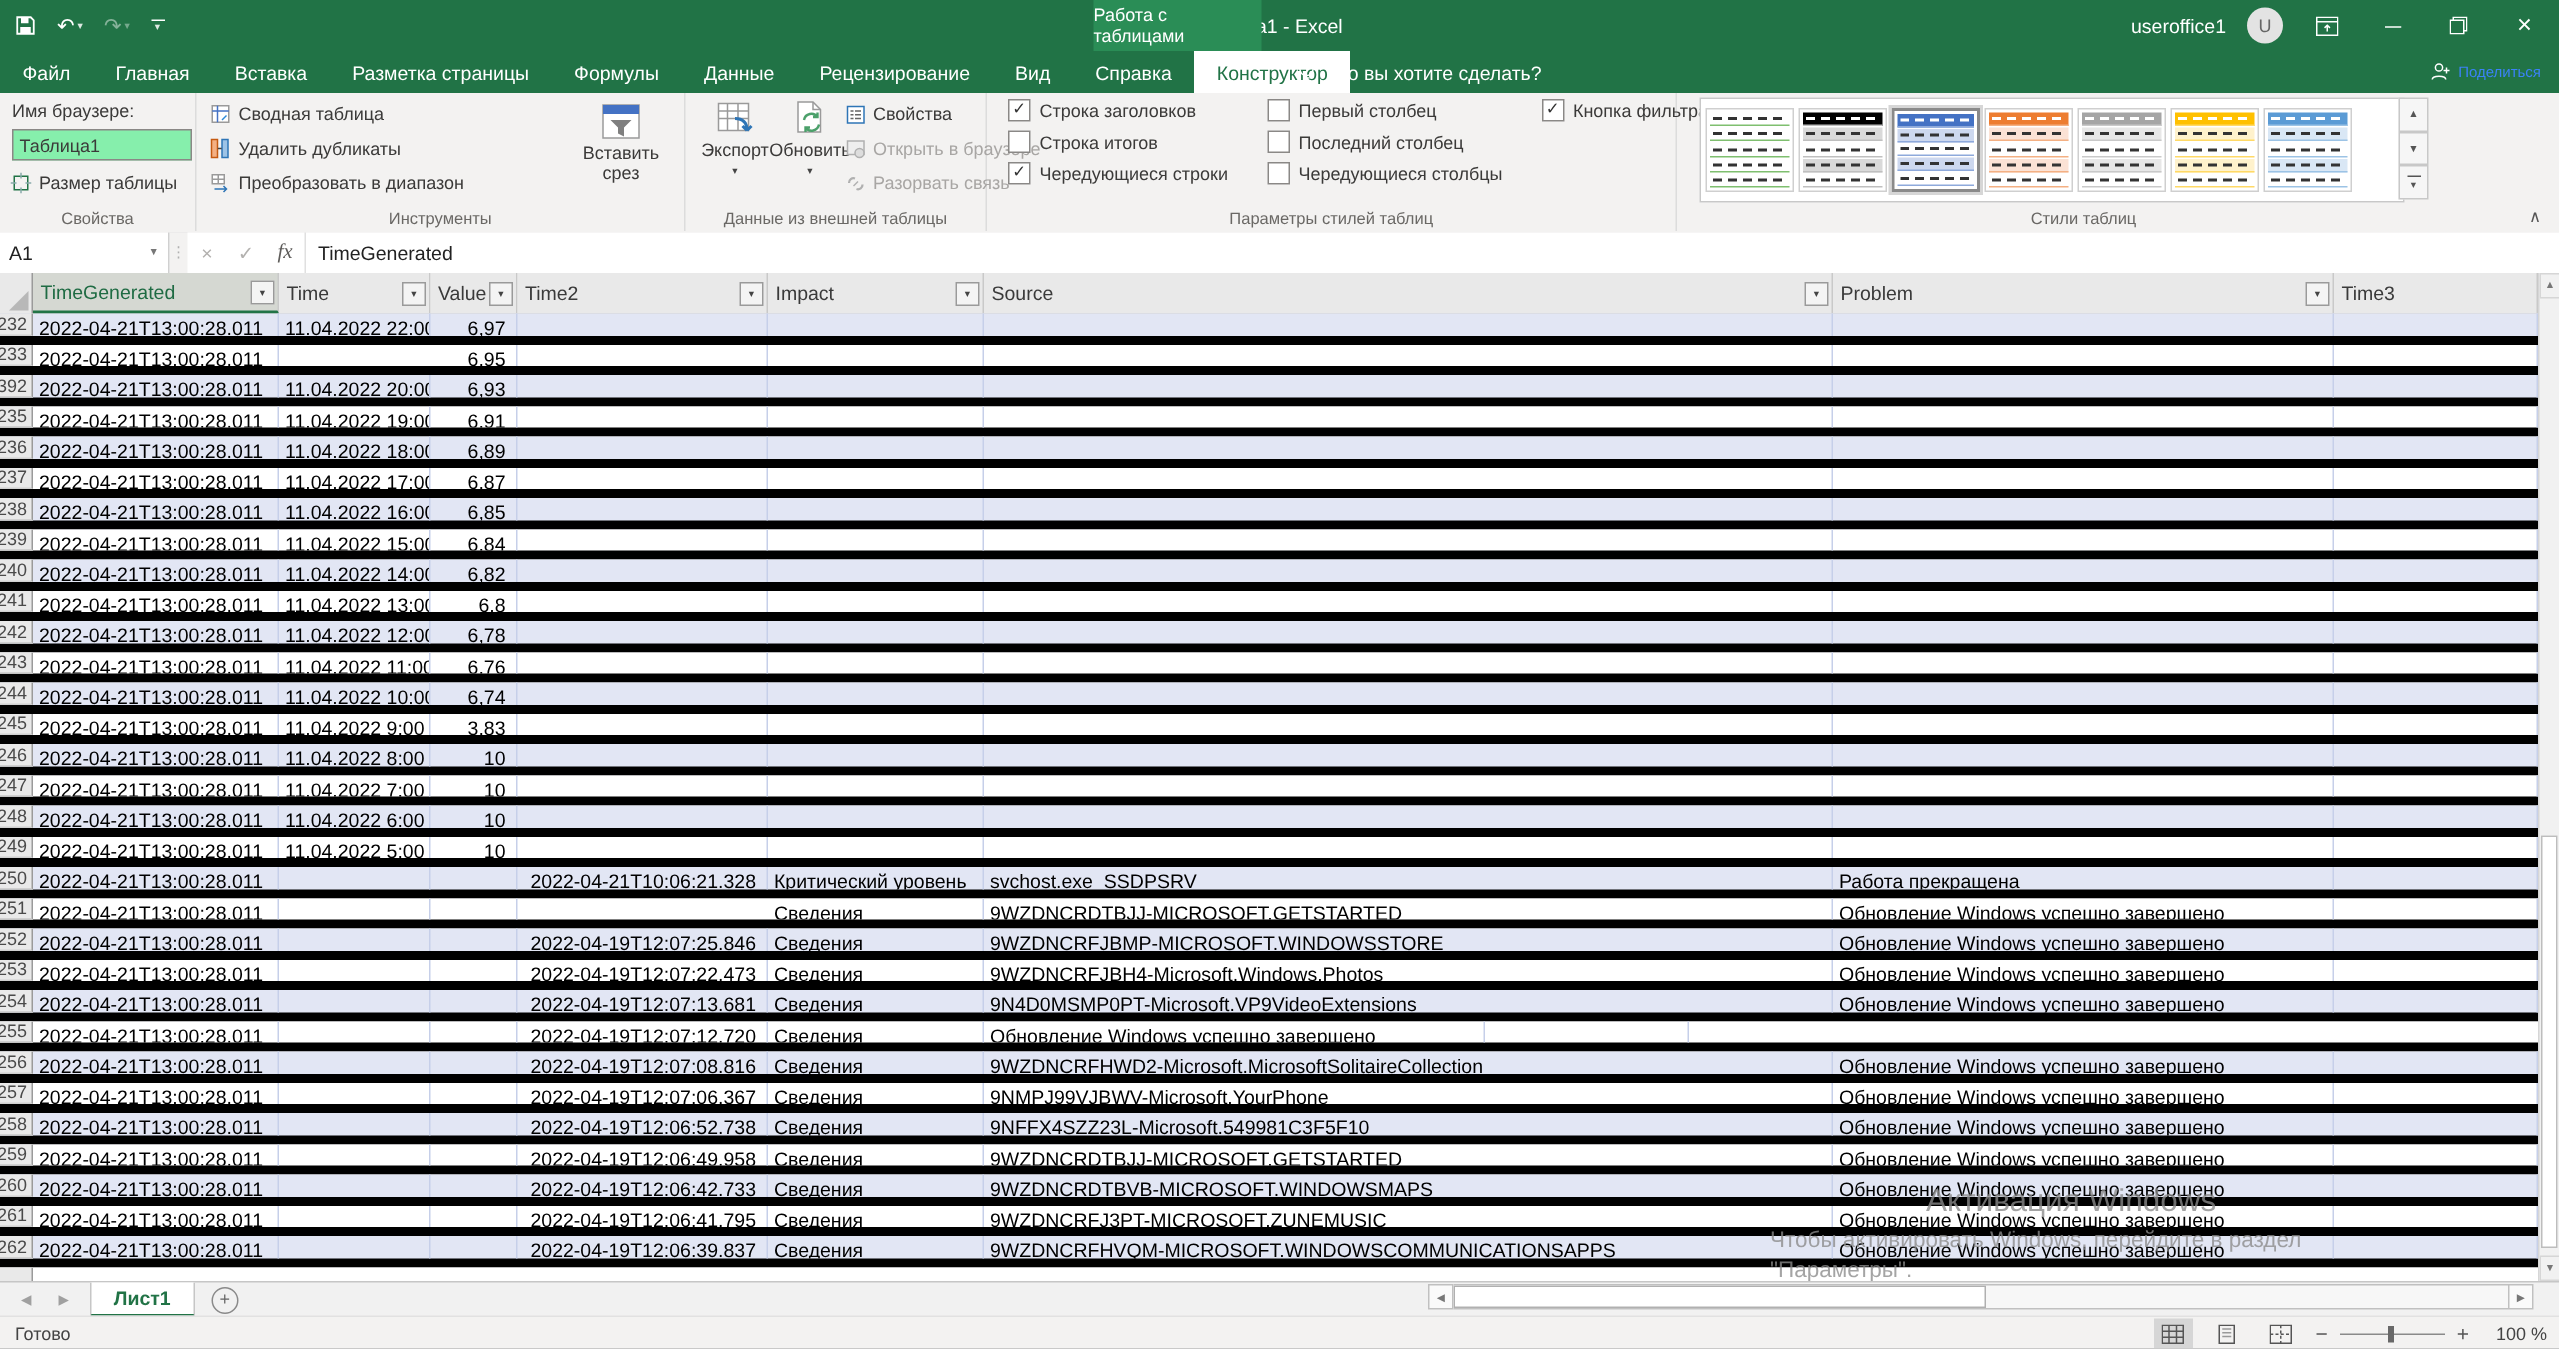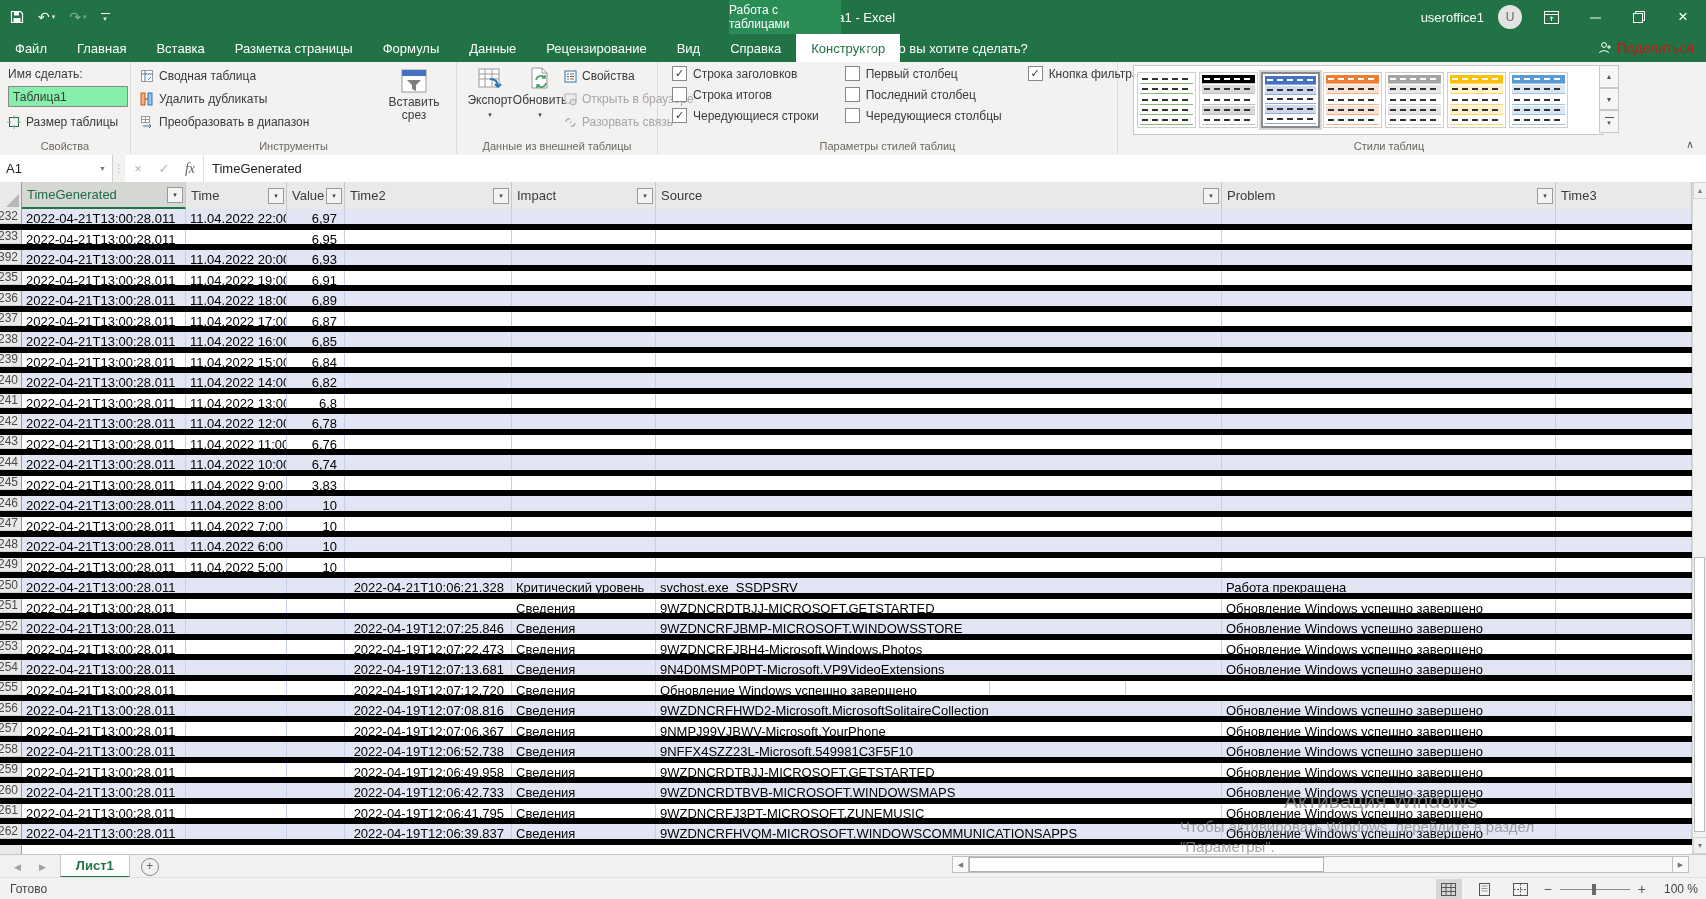--- a/index.html
+++ b/index.html
@@ -16,21 +16,21 @@
   .tright{position:absolute;right:8px;top:0;height:34px;display:flex;align-items:center;gap:14px;}
   .username{font-size:13px;}
   .avatar{width:24px;height:24px;border-radius:50%;background:#e3e3e3;color:#666;font-size:12px;display:flex;align-items:center;justify-content:center;}
   .winbtn{width:30px;height:34px;display:flex;align-items:center;justify-content:center;font-size:15px;}
   .ribbonopt svg{display:block;}
   
   .tabsrow{position:absolute;left:0;top:34px;width:1706px;height:28px;background:#217346;display:flex;align-items:stretch;}
   .rtab{padding:0 15px;display:flex;align-items:center;color:#fff;font-size:13px;white-space:nowrap;}
   .rtab.active{background:#fff;color:#217346;}
   .tellme{position:absolute;left:865px;top:34px;height:28px;display:flex;align-items:center;gap:7px;color:#fff;font-size:13px;}
-  .share{position:absolute;right:12px;top:34px;height:28px;display:flex;align-items:center;gap:5px;color:#b91c1c;font-size:14px;}
+  .share{position:absolute;right:12px;top:34px;height:28px;display:flex;align-items:center;gap:5px;color:#3b82f6;font-size:10px;}
   
   .ribbon{position:absolute;left:0;top:62px;width:1706px;height:93px;background:#f3f2f1;border-bottom:1px solid #d8d8d8;font-size:12px;color:#3b3a39;}
   .rgroup{position:absolute;top:0;height:92px;border-right:1px solid #dcdcdc;}
   .glabel{position:absolute;bottom:2px;left:0;right:0;text-align:center;color:#6a6865;font-size:11px;}
   .smallbtn{display:flex;align-items:center;gap:5px;white-space:nowrap;height:22px;padding:0 3px;}
   .disabled{color:#a8a6a4;}
   .bigbtn{position:absolute;top:4px;width:58px;display:flex;flex-direction:column;align-items:center;text-align:center;line-height:13px;}
   .bigbtn .caret{font-size:7px;color:#444;margin-top:1px;}
   .tname-input{position:absolute;left:8px;top:24px;width:110px;height:19px;background:#86efac;border:1px solid #8a8886;font-size:12px;padding:0 4px;display:flex;align-items:center;}
   .cbwrap{position:absolute;left:14px;top:4px;display:flex;gap:26px;}
@@ -187,21 +187,21 @@
           <path d="M1.5 12c0-3 9-3 9 0" fill="none" stroke="#fff"></path>
           <path d="M11 4v4 M9 6h4" stroke="#fff"></path>
         </svg>
       </span>
     <span>Поделиться</span>
   </div>
 
   <div class="ribbon">
 
     <div class="rgroup" style="left:0;width:130px;">
-      <div style="position:absolute;left:8px;top:5px;">Имя сделать:</div>
+      <div style="position:absolute;left:8px;top:5px;">Имя браузере:</div>
       <div class="tname-input">Таблица1</div>
       <div class="smallbtn" style="position:absolute;left:4px;top:49px;">
         <span>
             <svg width="14" height="14" viewBox="0 0 14 14">
               <rect x="2.5" y="2.5" width="9" height="9" fill="none" stroke="#217346"></rect>
               <path d="M7 0v4 M7 10v4 M0 7h4 M10 7h4" stroke="#8aa"></path>
             </svg>
           </span>
         <span>Размер таблицы</span>
       </div>

